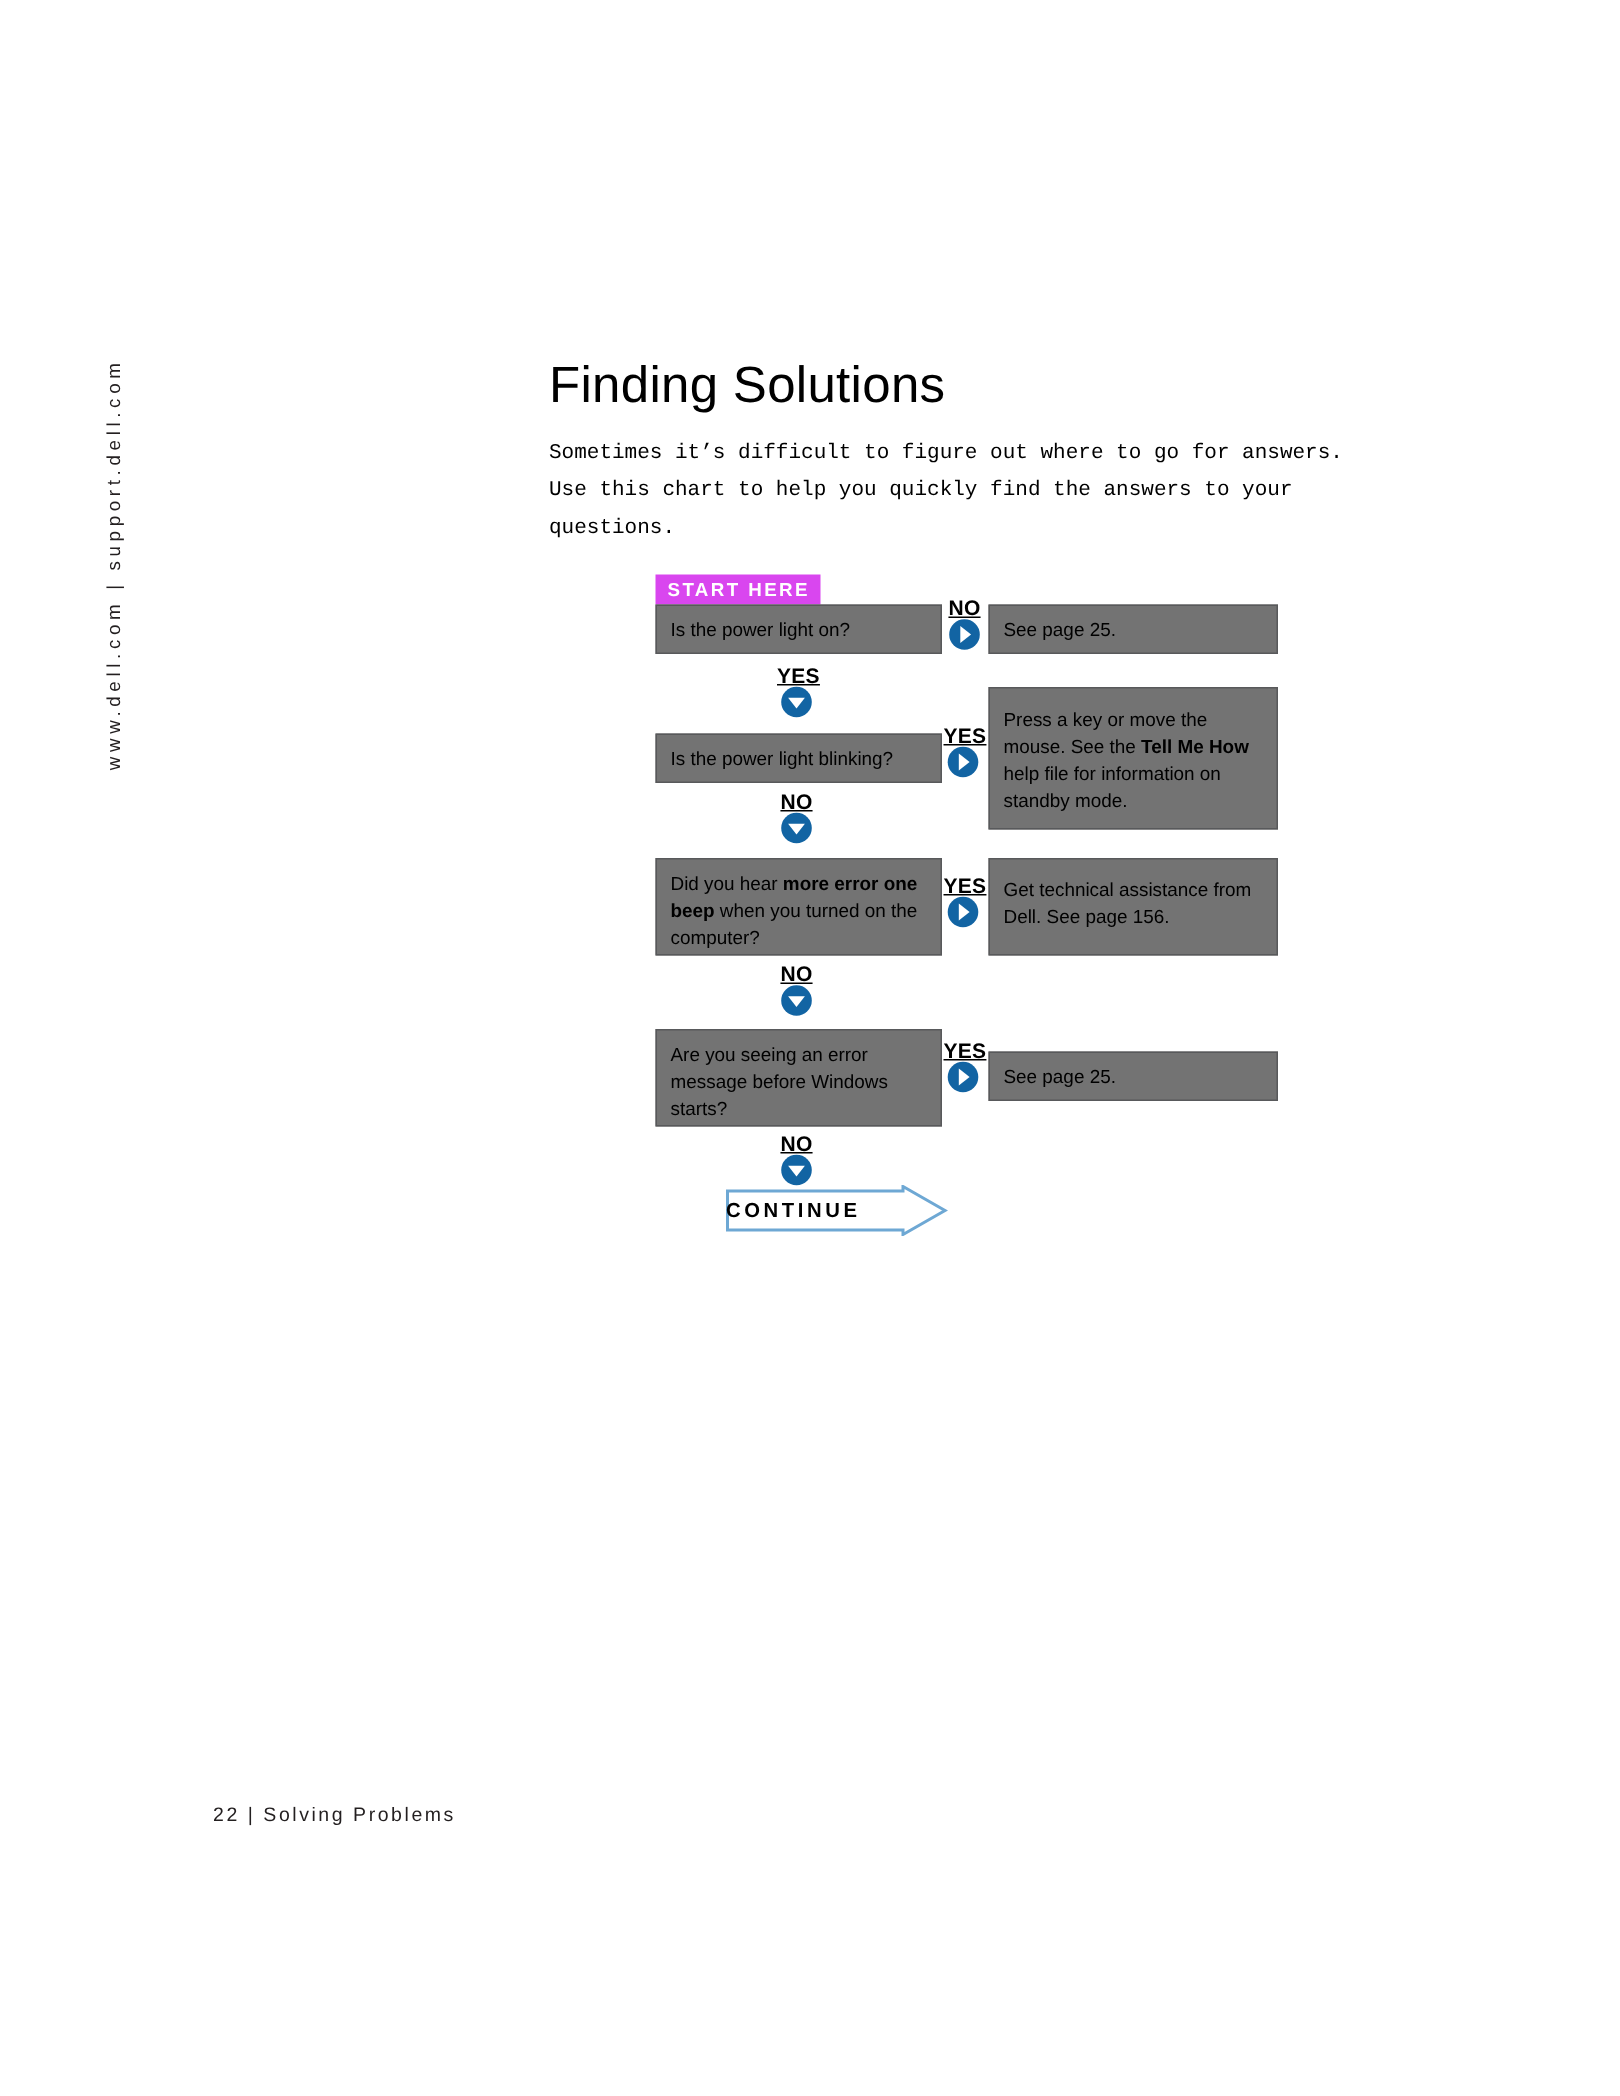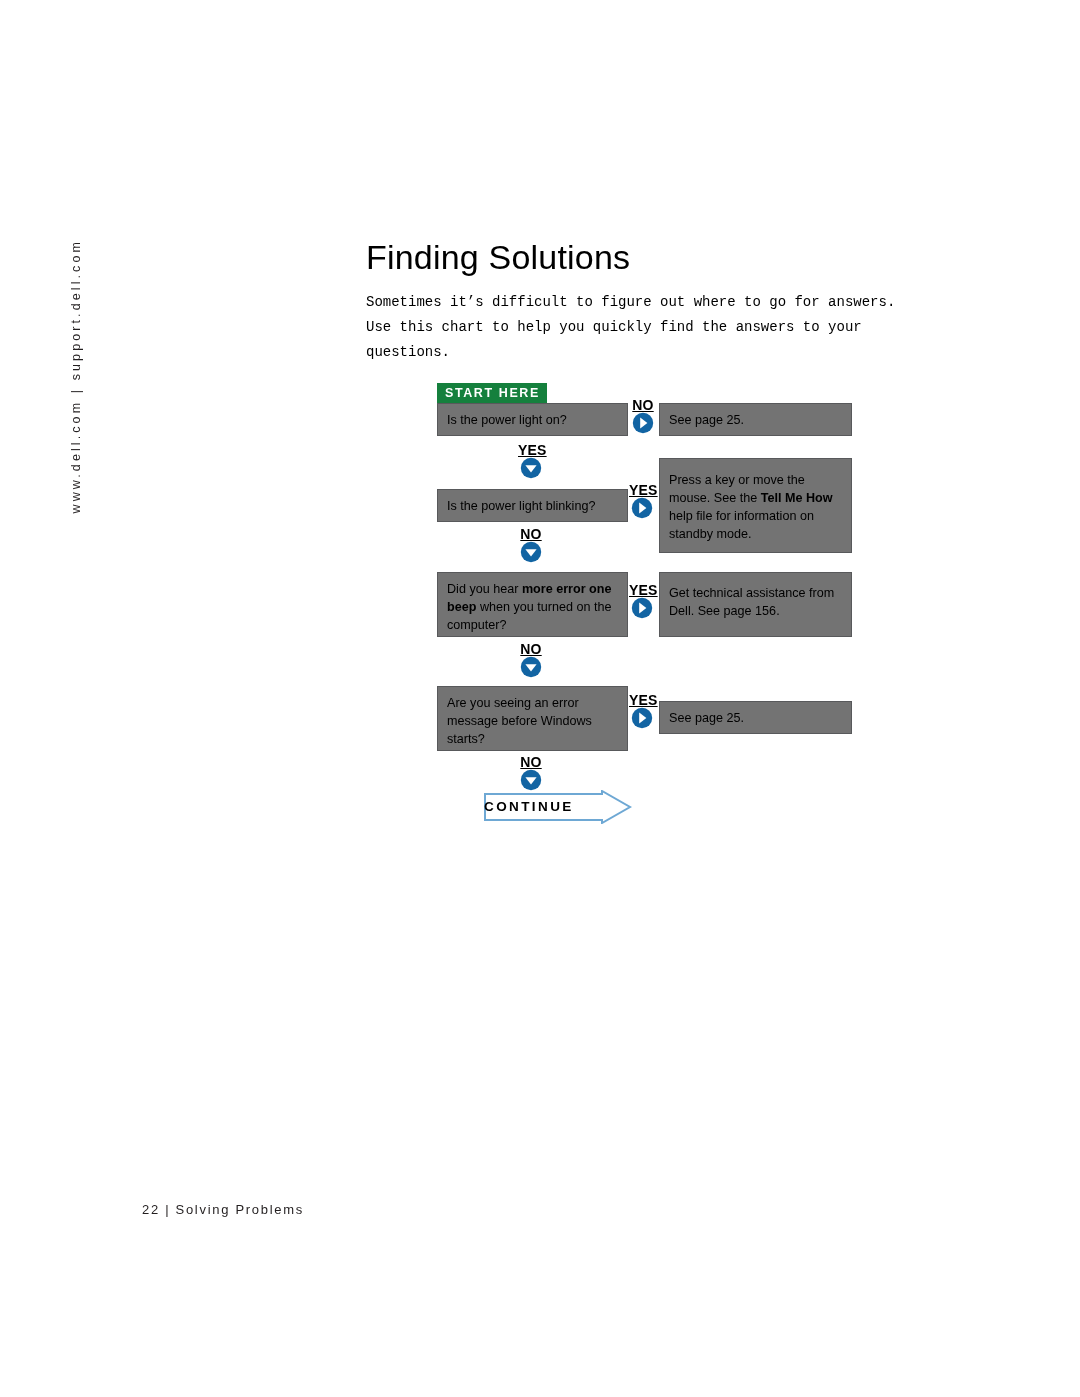--- a/index.html
+++ b/index.html
@@ -70,21 +70,21 @@
     width: 1080px;
     height: 1397px;
   }
 
   .start-banner {
     position: absolute;
     left: 437px;
     top: 383px;
     width: 110px;
     height: 20px;
-    background: #15803d;
+    background: #d946ef;
     color: #ffffff;
     font-family: "Liberation Sans", sans-serif;
     font-size: 12.5px;
     font-weight: bold;
     letter-spacing: 1.6px;
     line-height: 20px;
     padding-left: 8px;
     box-sizing: border-box;
   }
 

